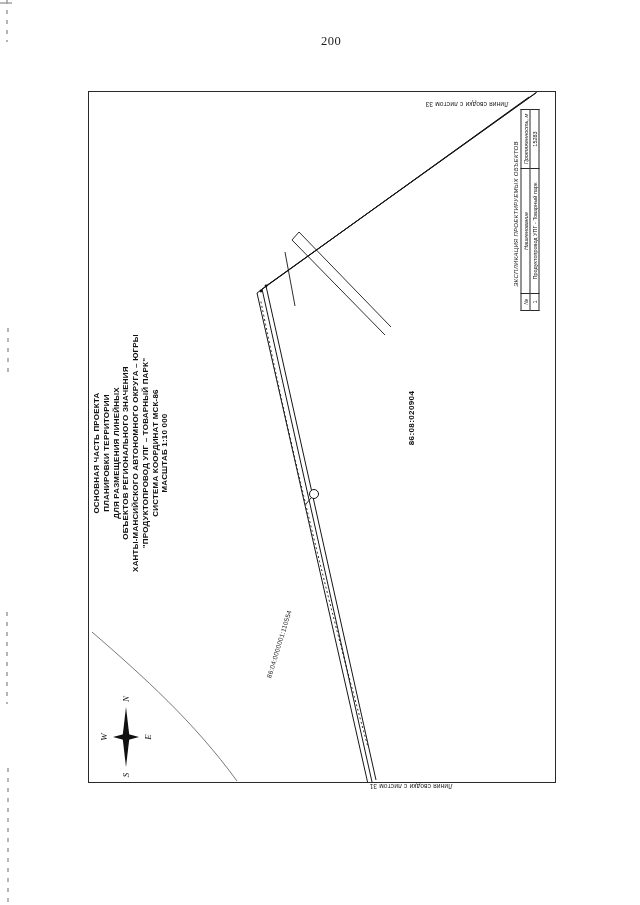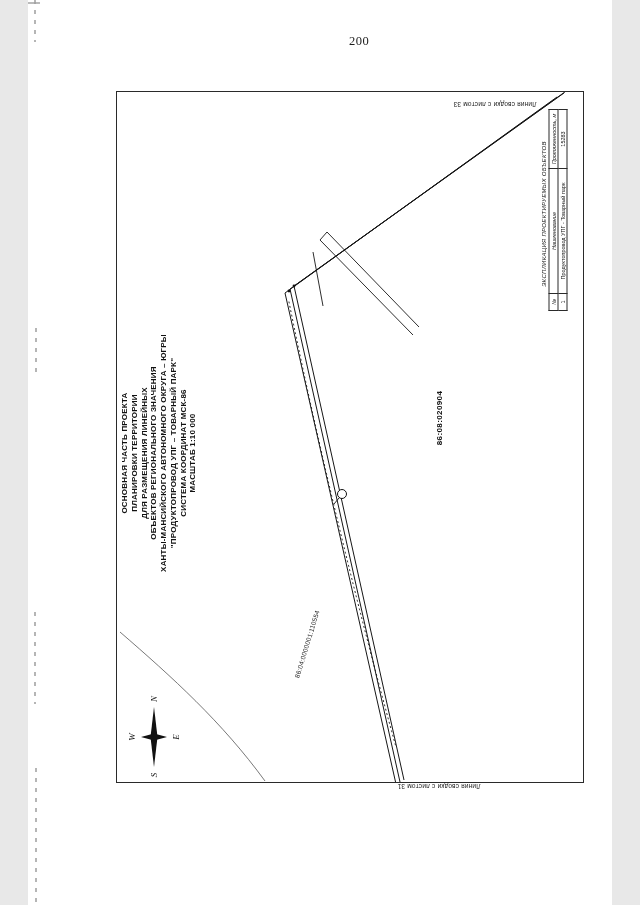--- a/index.html
+++ b/index.html
@@ -1,17 +1,17 @@
 <!DOCTYPE html>
 <html><head>
 <meta charset="utf-8">
 <style>
   html,body{margin:0;padding:0;background:#e8e8e8;}
   .page{
-    position:relative;width:584px;height:905px;background:#ffffff;
+    position:relative;width:640px;height:905px;background:#ffffff;
     font-family:"Liberation Sans",sans-serif;color:#1c1c1c;overflow:hidden;
     margin:0 auto;
   }
   .abs{position:absolute;}
   .rot{position:absolute;transform-origin:center;white-space:nowrap;}
 
   
   .page-number{
     left:331px;top:34px;transform:translateX(-50%);
     font-family:"Liberation Serif",serif;font-size:12.5px;letter-spacing:.5px;

